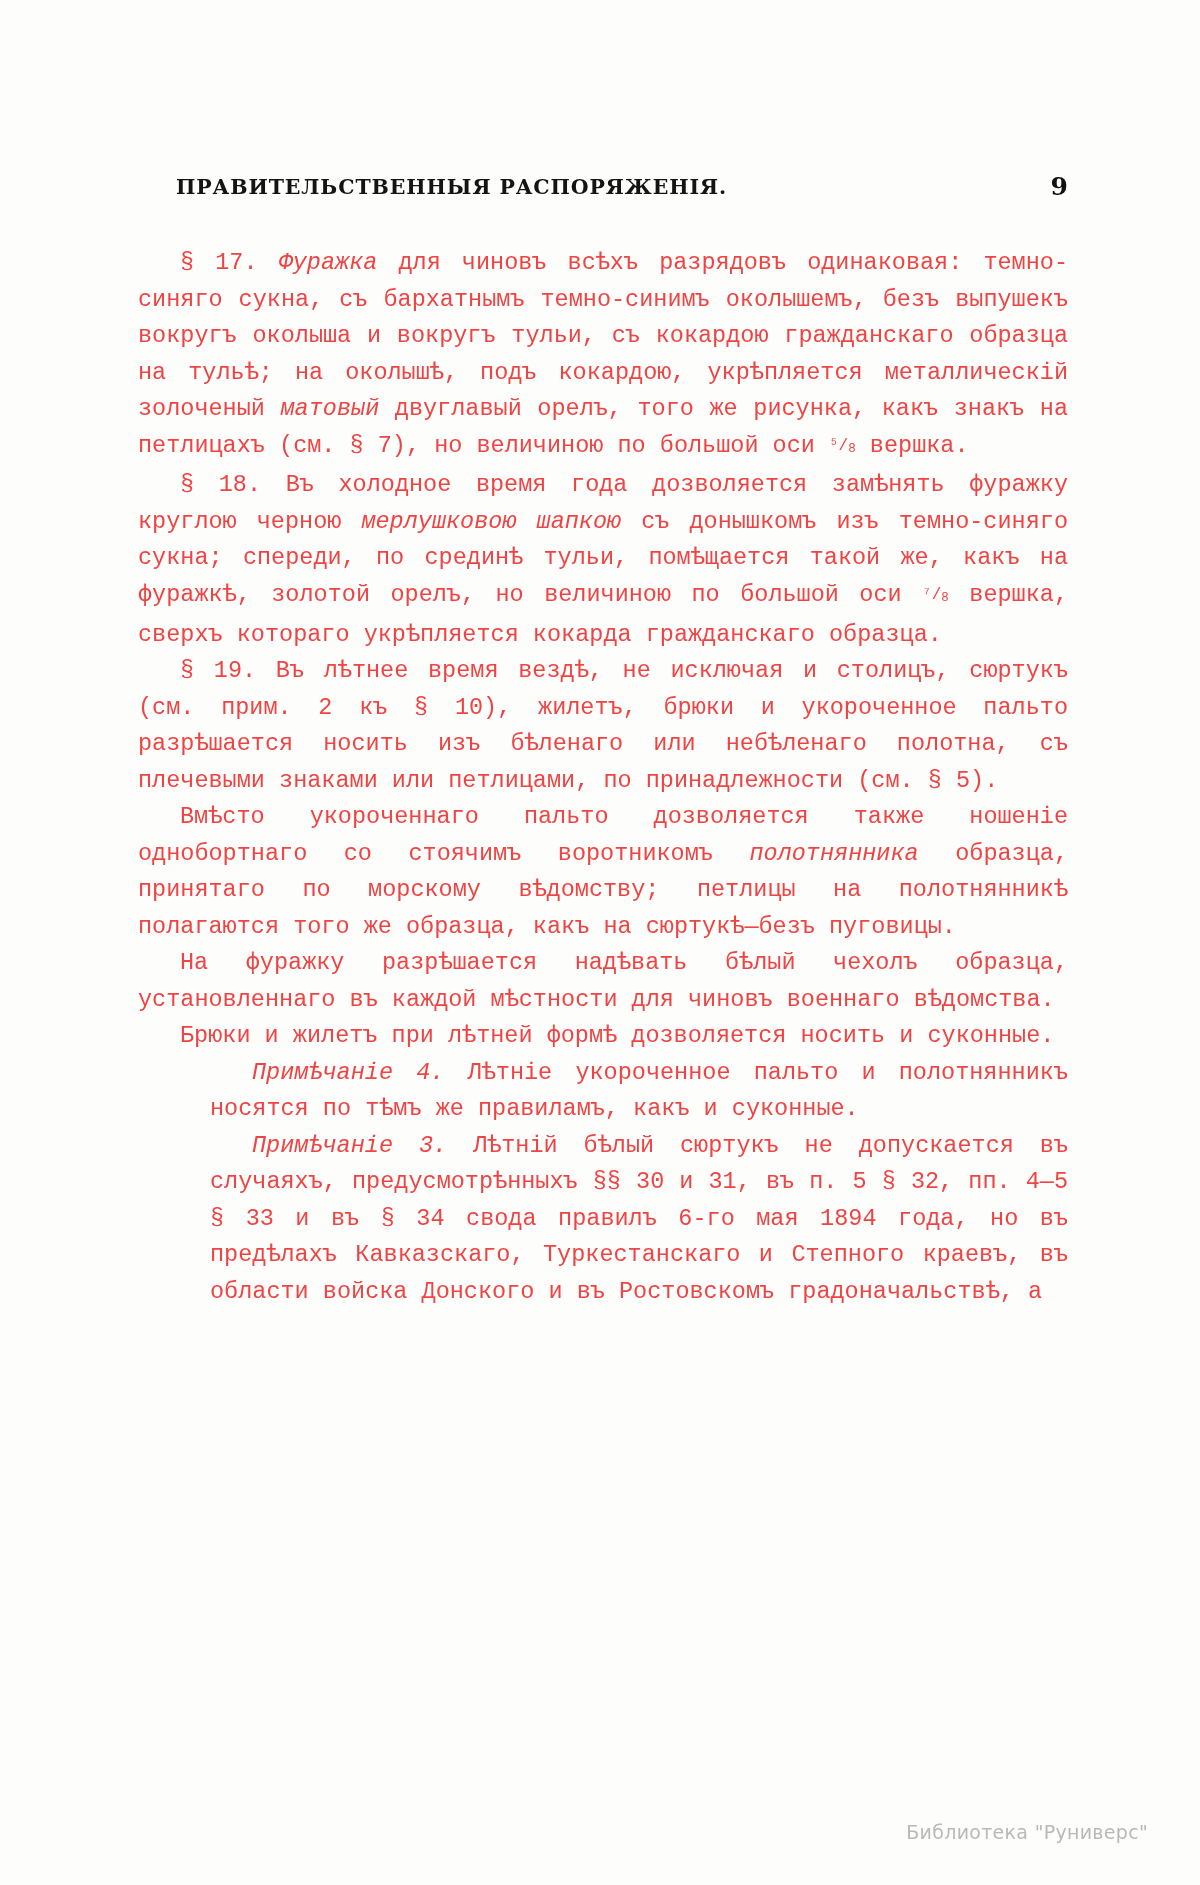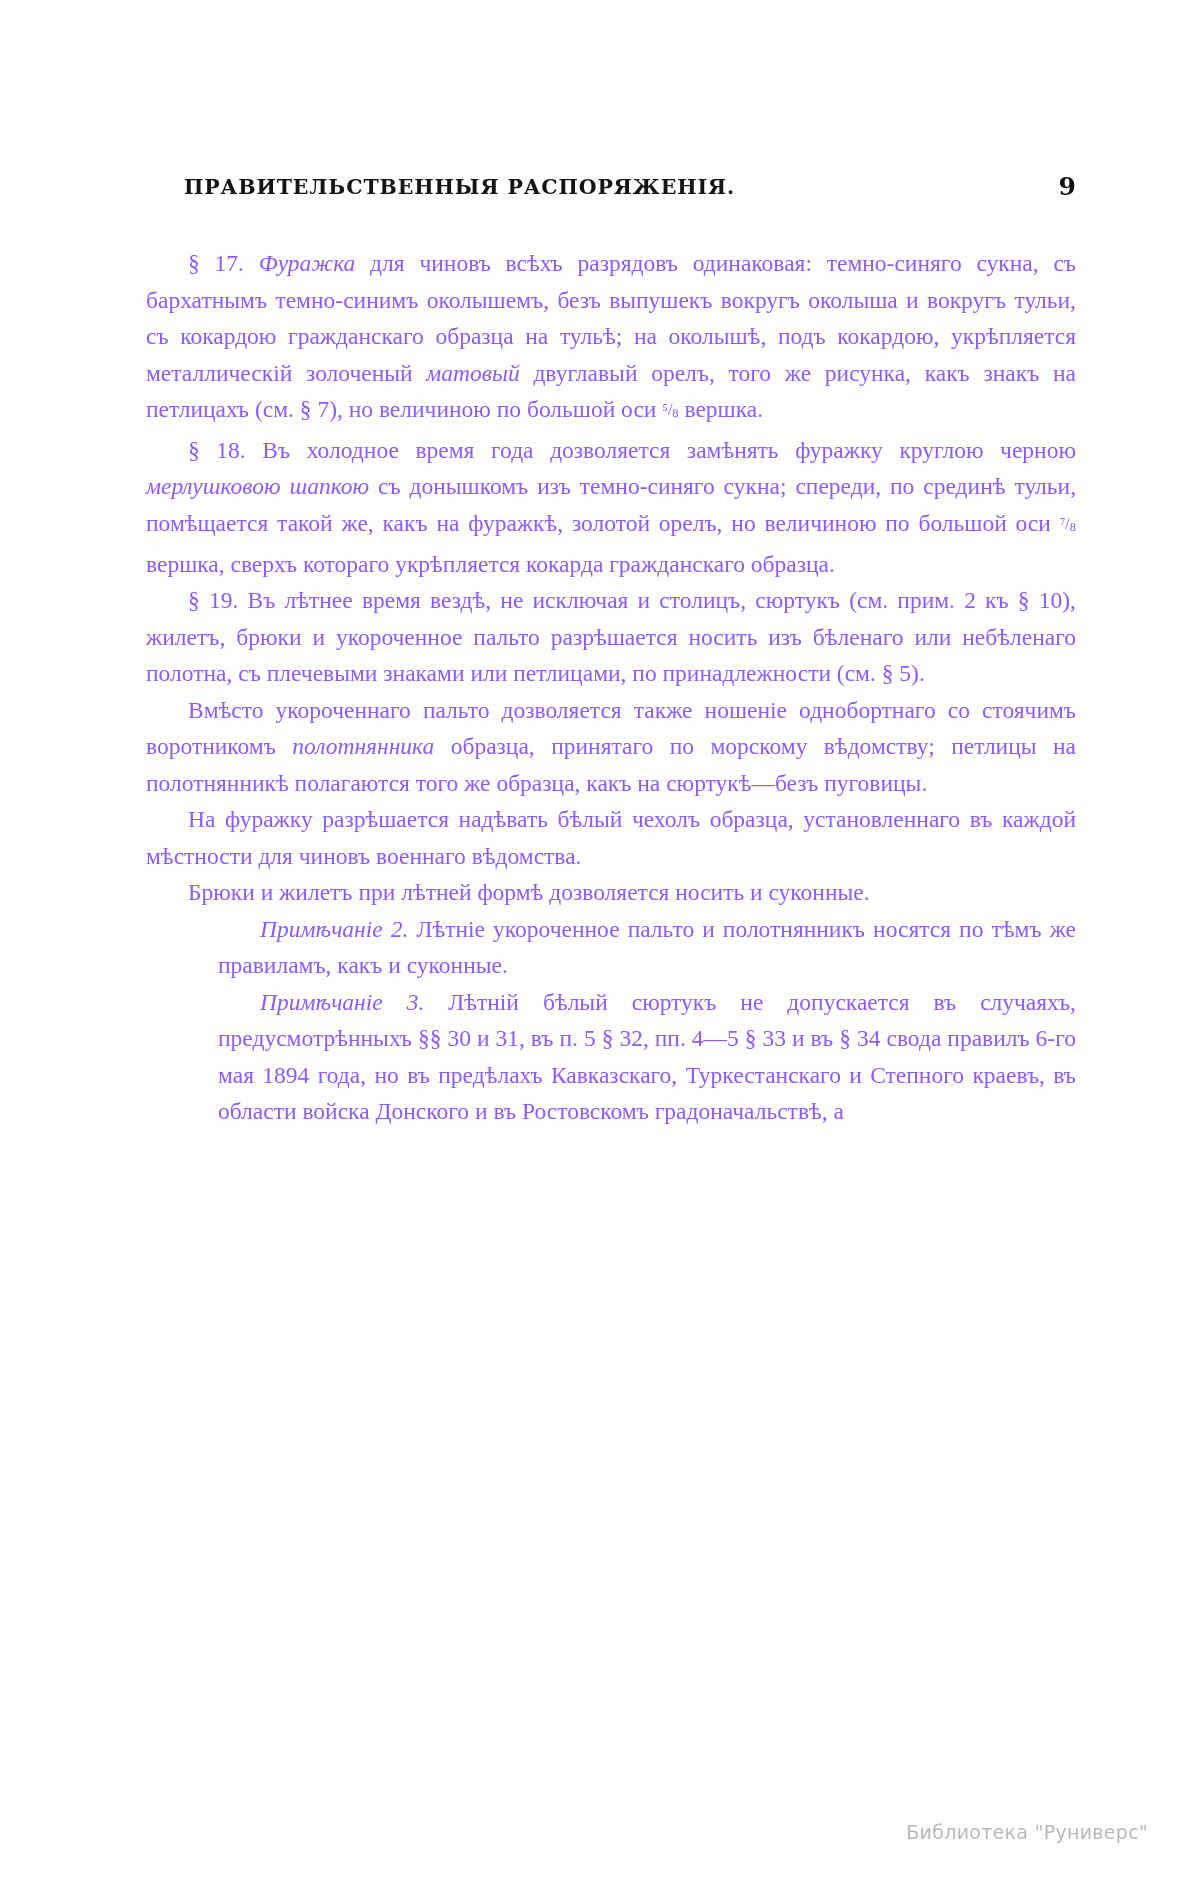--- a/index.html
+++ b/index.html
@@ -20,21 +20,20 @@
     top: 0; left: 0;
     width: 1200px;
     height: 1885px;
     background: #fdfdfb;
   }
   .page-inner {
     position: absolute;
     left: 138px;
     top: 175px;
     width: 930px;
-    margin-left: 8px;
   }
   .running-head {
     display: flex;
     align-items: baseline;
     justify-content: flex-start;
     position: relative;
     height: 40px;
     margin-bottom: 30px;
   }
   .running-head .rh-title {
@@ -54,22 +53,22 @@
     top: -3px;
     font-size: 25px;
     font-weight: 700;
     font-family: "DejaVu Serif", serif;
     color: #111;
   }
   .body-text {
     font-size: 23.5px;
     line-height: 36.5px;
     text-align: justify;
-    font-family: Liberation Serif, serif;
-    color: #8b5cf6;
+    font-family: Liberation Mono, monospace;
+    color: #ef4444;
     -moz-font-feature-settings: normal;
   }
   .para {
     margin: 0 0 0 0;
     text-align: justify;
     text-justify: inter-word;
   }
   .indent {
     text-indent: 42px;
   }
@@ -135,21 +134,21 @@
       <p class="para indent">
         На фуражку разрѣшается надѣвать бѣлый чехолъ образца, установленнаго въ каждой мѣстности для чиновъ военнаго вѣдомства.
       </p>
 
       <p class="para indent">
         Брюки и жилетъ при лѣтней формѣ дозволяется носить и суконные.
       </p>
 
 
       <p class="para note-block indent">
-        <i>Примѣчаніе 2.</i> Лѣтніе укороченное пальто и полотнянникъ носятся по тѣмъ же правиламъ, какъ и суконные.
+        <i>Примѣчаніе 4.</i> Лѣтніе укороченное пальто и полотнянникъ носятся по тѣмъ же правиламъ, какъ и суконные.
       </p>
 
       <p class="para note-block indent">
         <i>Примѣчаніе 3.</i> Лѣтній бѣлый сюртукъ не допускается въ случаяхъ, предусмотрѣнныхъ §§ 30 и 31, въ п. 5 § 32, пп. 4—5 § 33 и въ § 34 свода правилъ 6-го мая 1894 года, но въ предѣлахъ Кавказскаго, Туркестанскаго и Степного краевъ, въ области войска Донского и въ Ростовскомъ градоначальствѣ, а
       </p>
 
     </div>
   </div>
 
   <div class="watermark">Библиотека "Руниверс"</div>

